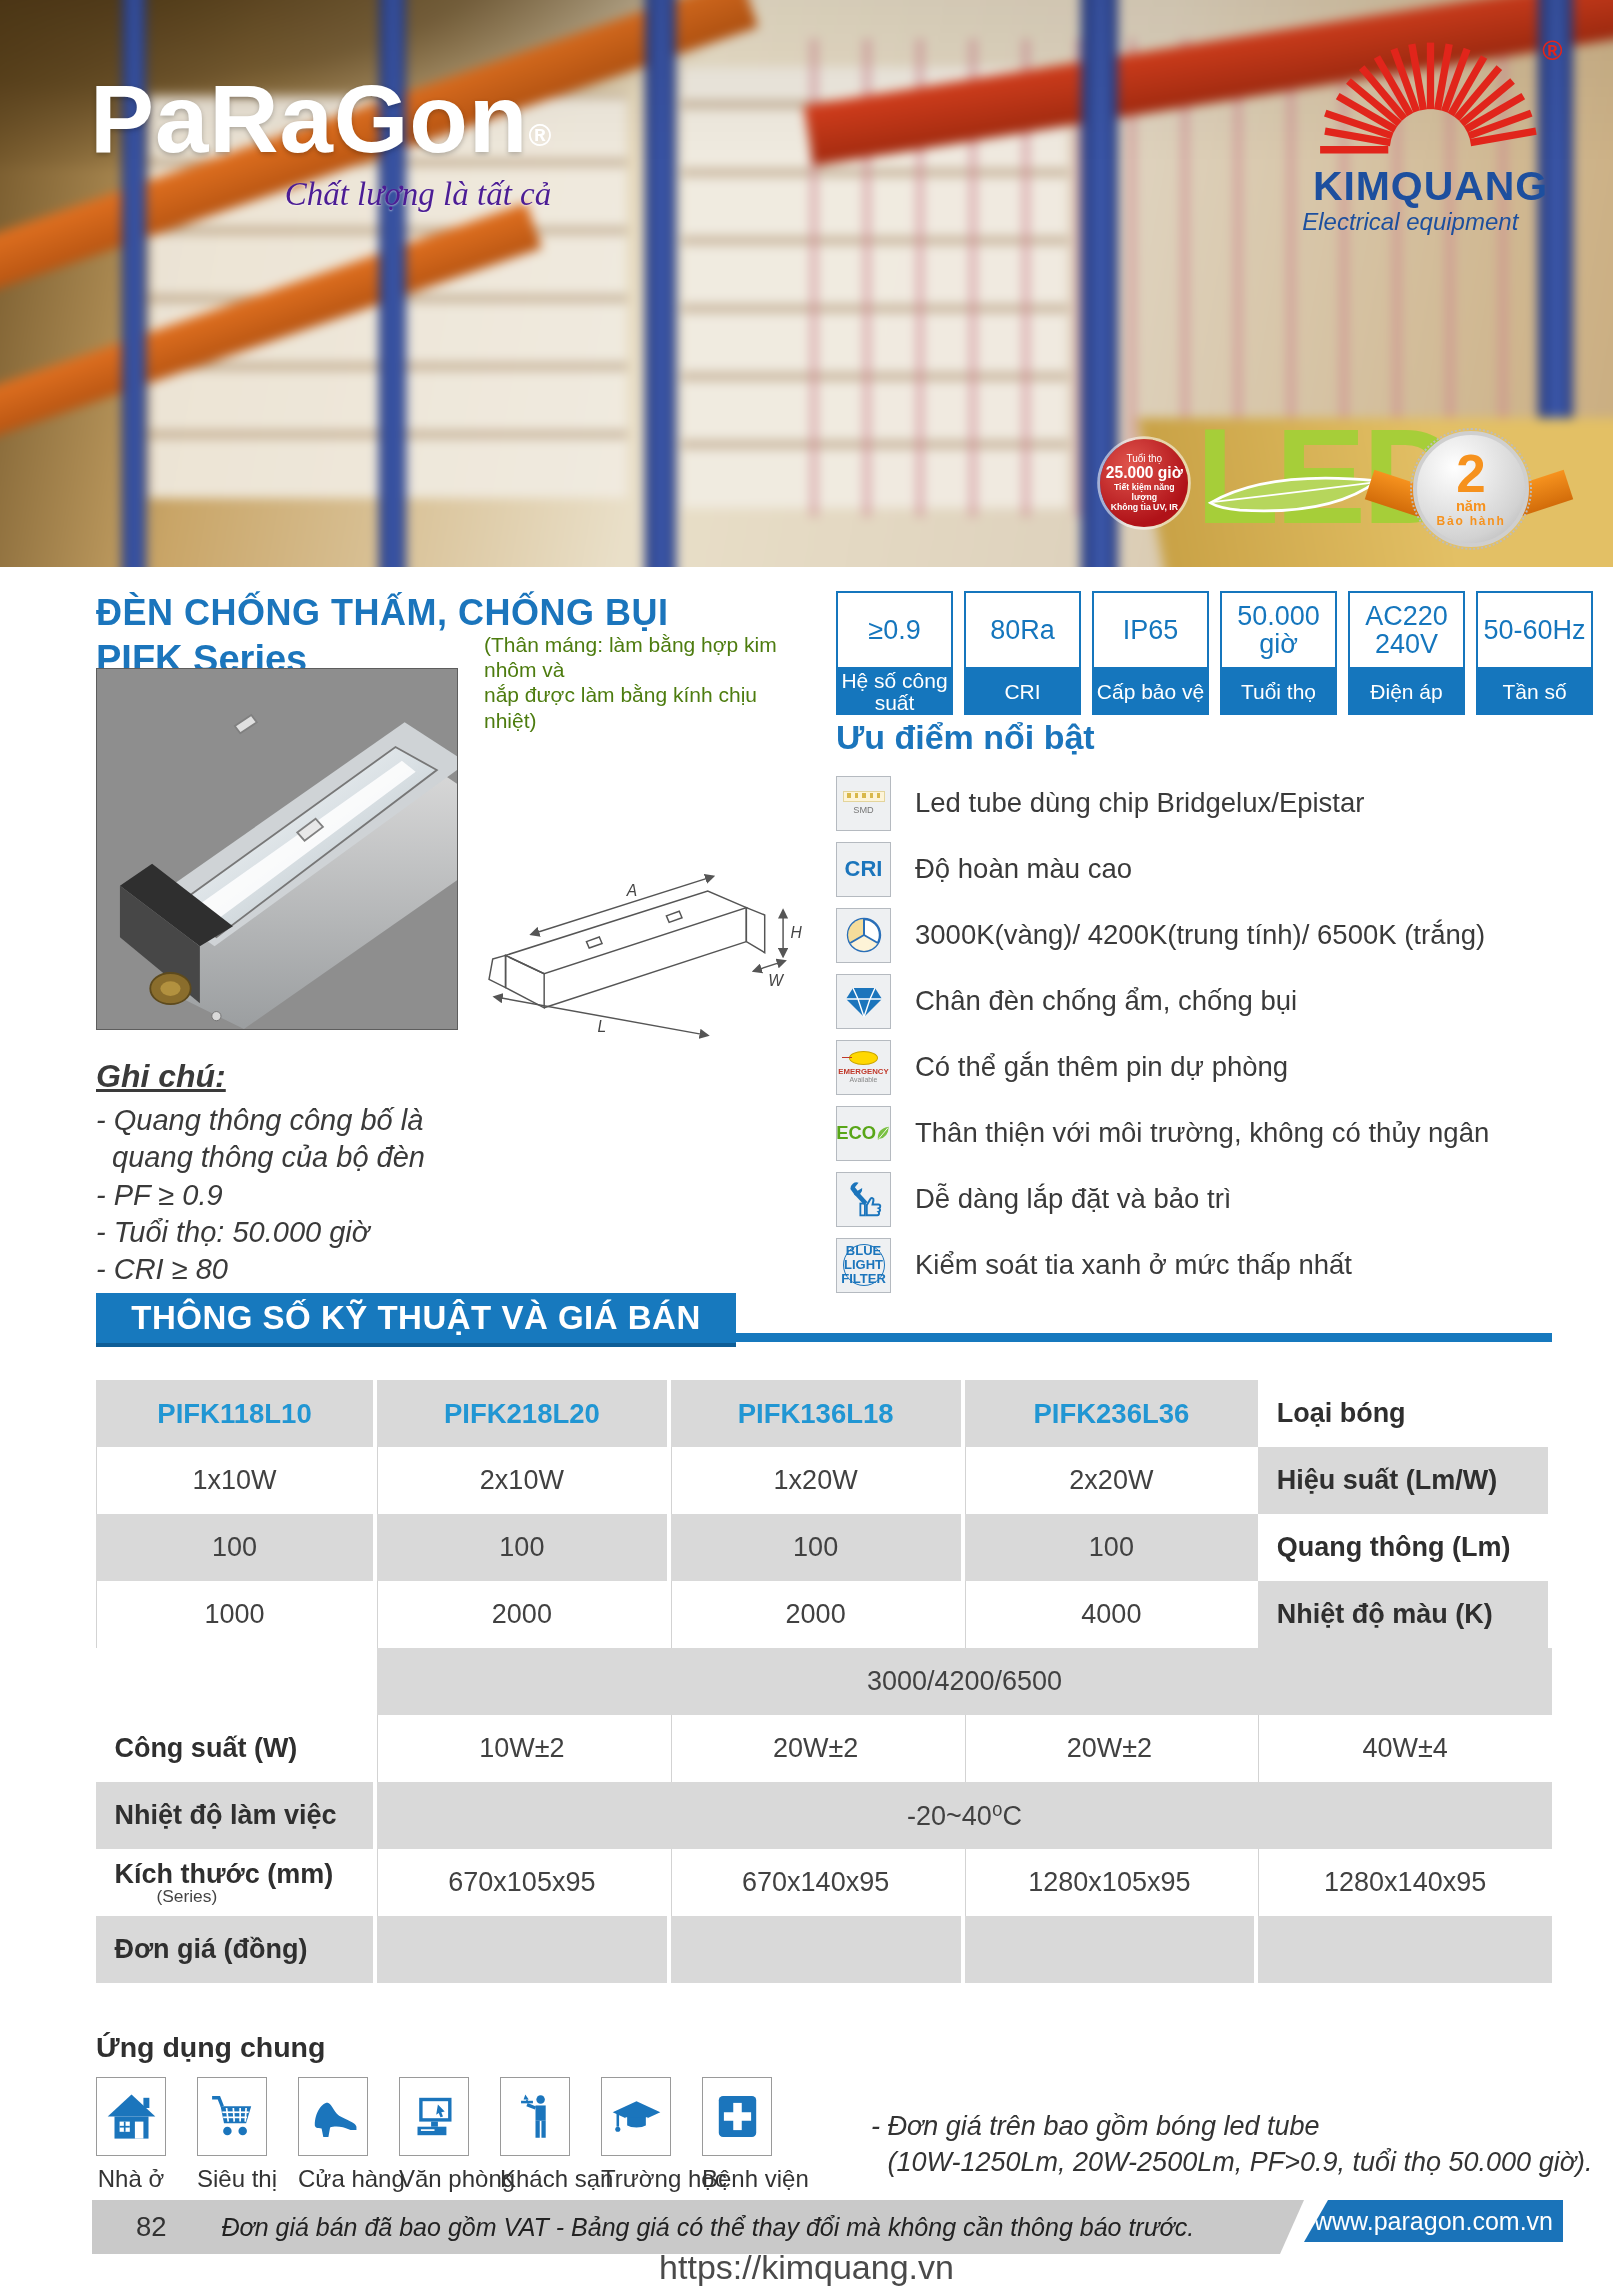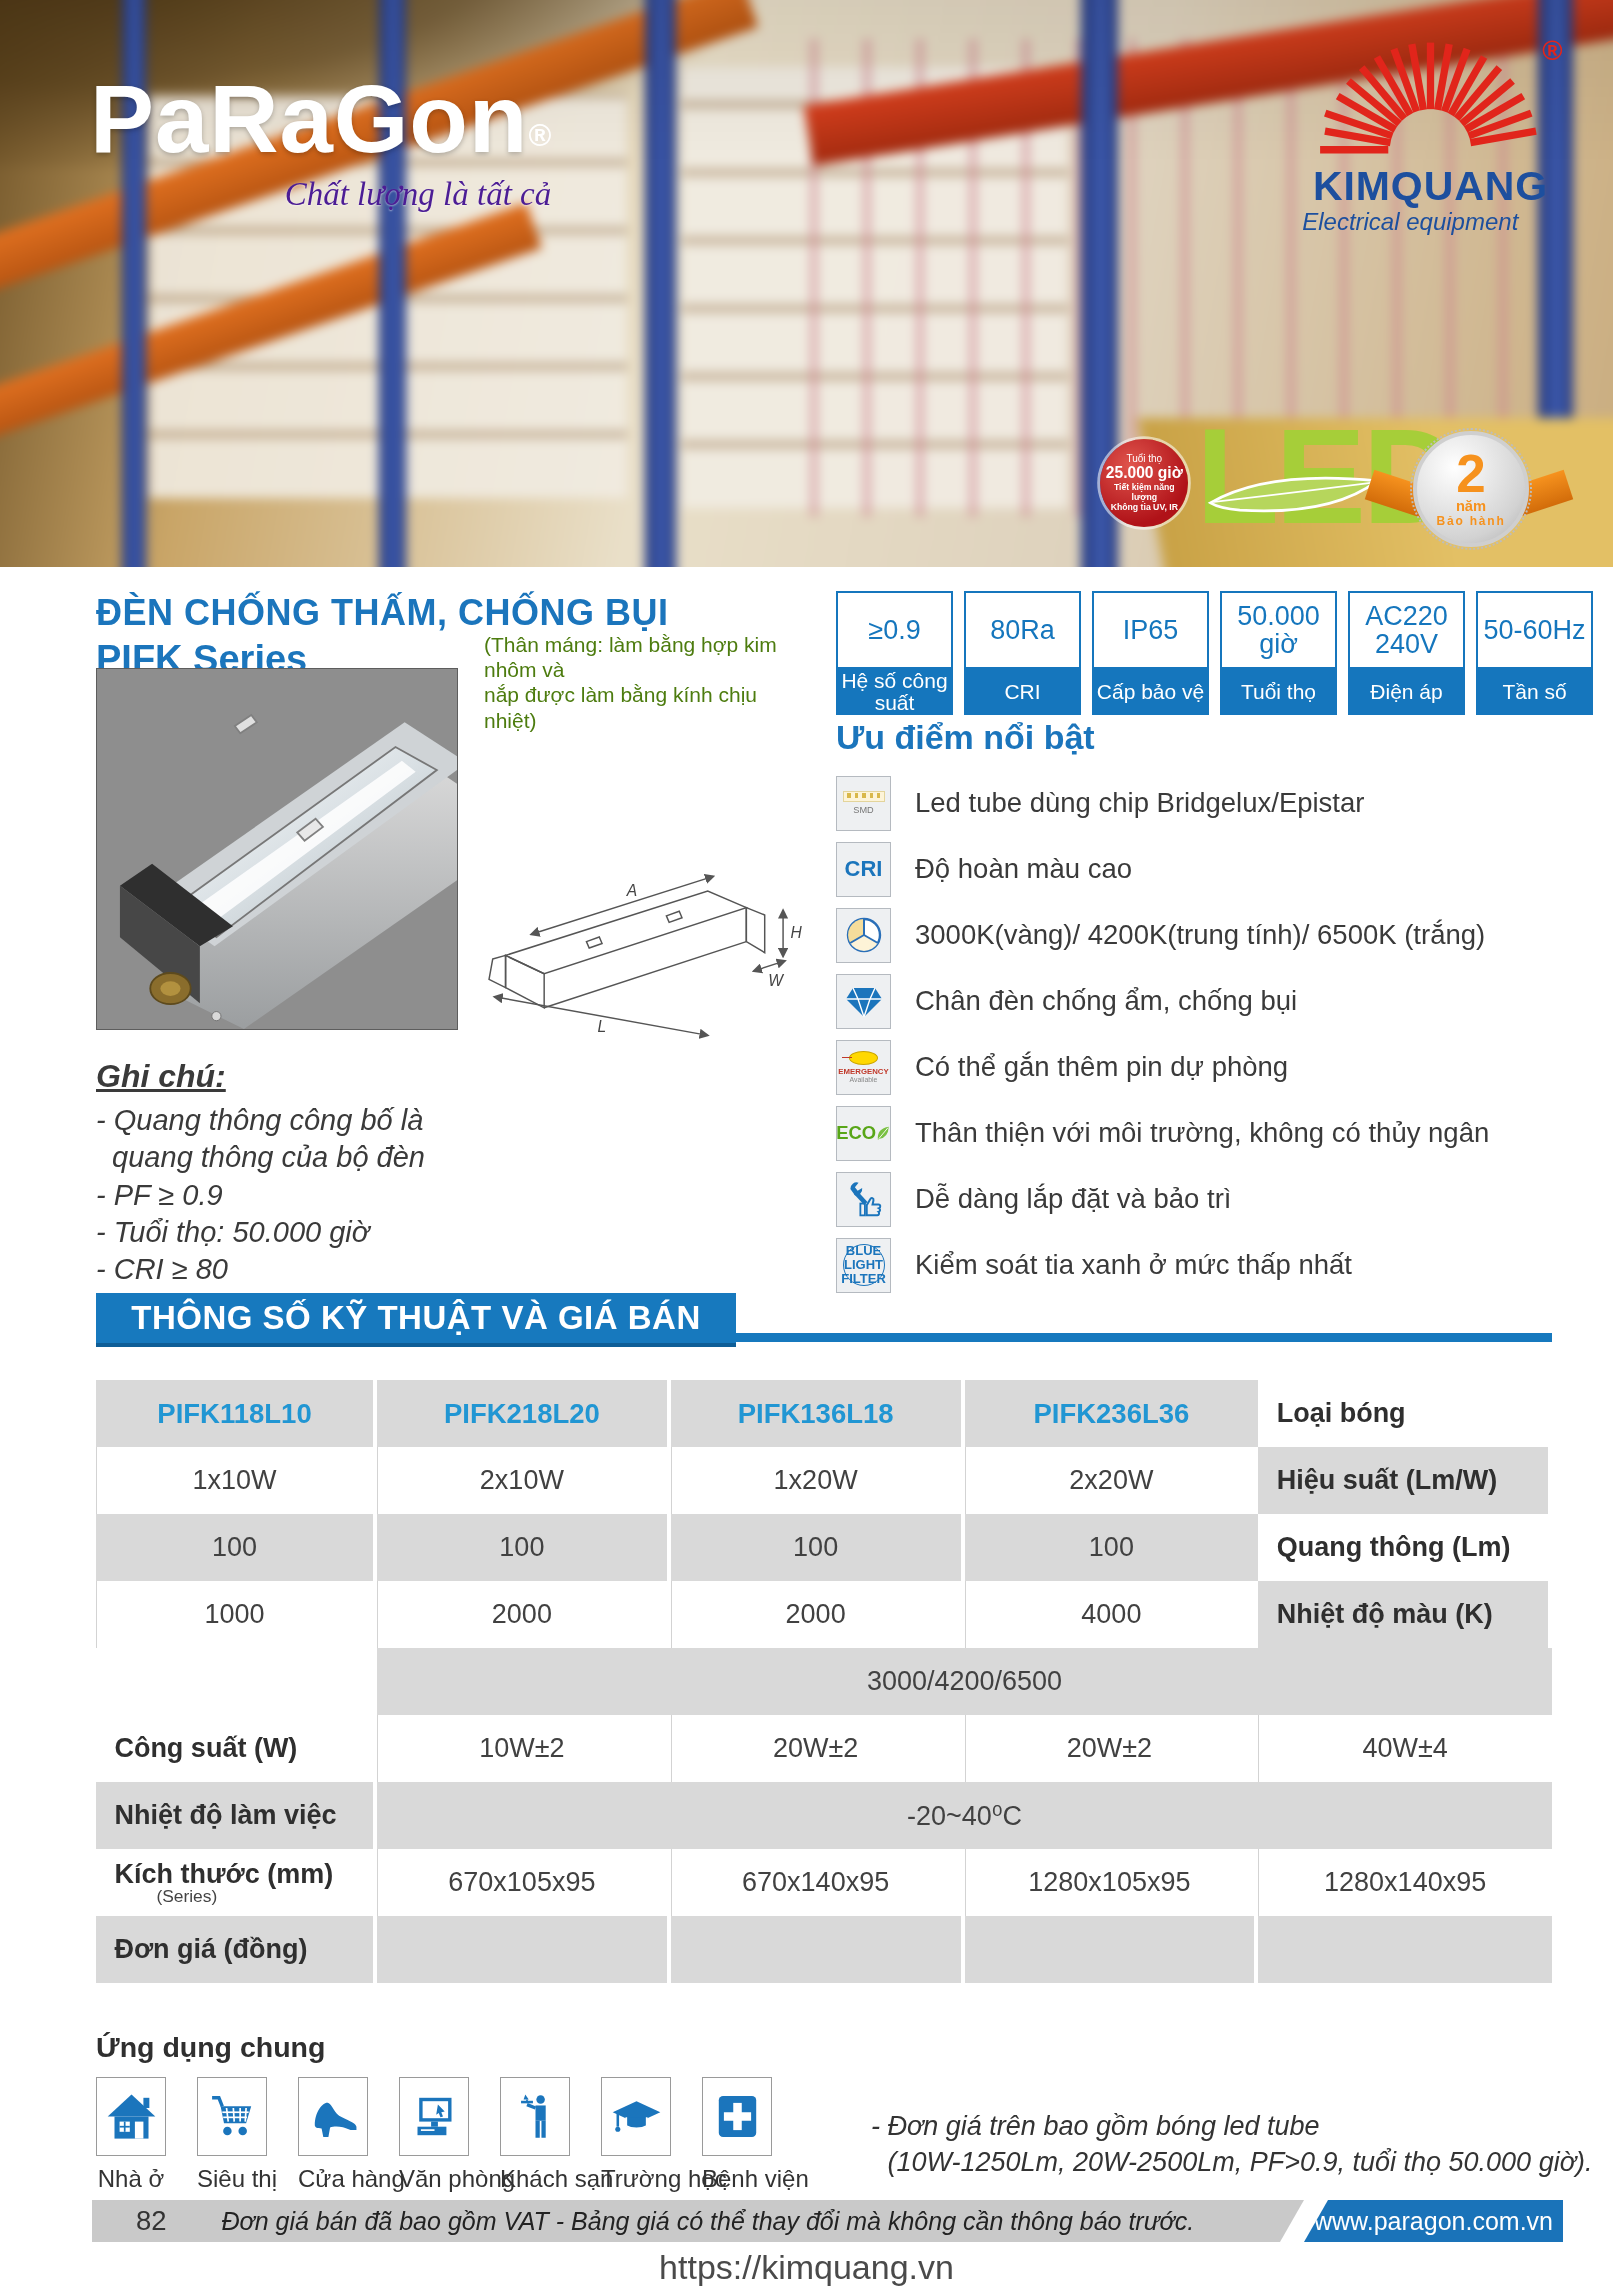--- a/index.html
+++ b/index.html
@@ -121,21 +121,21 @@
   
   .apps-head{position:absolute;left:96px;top:2031px;font-size:28.5px;font-weight:800;color:#2f2f2f;}
   .apps{position:absolute;left:96px;top:2077px;display:flex;gap:31px;}
   .app{width:70px;text-align:center;}
   .app-box{width:68px;height:77px;border:0.9px solid #9a9a9a;background:#fff;display:flex;align-items:center;justify-content:center;}
   .app-label{margin-top:9.2px;font-size:24px;color:#333;white-space:nowrap;}
   .price-note{position:absolute;left:871px;top:2108px;font-size:27px;font-style:italic;color:#333;line-height:1.35;}
   .price-note .l2{padding-left:16.5px;}
 
   
-  .footer-bar{position:absolute;left:92px;top:2200px;width:1212px;height:42px;background:#c9c9c9;
+  .footer-bar{position:absolute;left:92px;top:2200px;width:1212px;height:54px;background:#c9c9c9;
      clip-path:polygon(0 0,100% 0,calc(100% - 24px) 100%,0 100%);
      display:flex;align-items:center;}
   .footer-bar .pg{padding-left:44px;font-size:27.5px;color:#333;}
   .footer-bar .f-note{flex:1;text-align:center;font-size:25px;font-style:italic;color:#222;padding-right:55px;}
   .footer-blue{position:absolute;left:1304px;top:2200px;width:259px;height:42px;background:#1a73b9;
      clip-path:polygon(24px 0,100% 0,100% 100%,0 100%);
      display:flex;align-items:center;justify-content:center;color:#fff;font-size:25px;}
   .footer-url{position:absolute;left:0;top:2248px;width:1613px;text-align:center;font-size:34px;color:#4a4a4a;}
 </style>
 </head>

